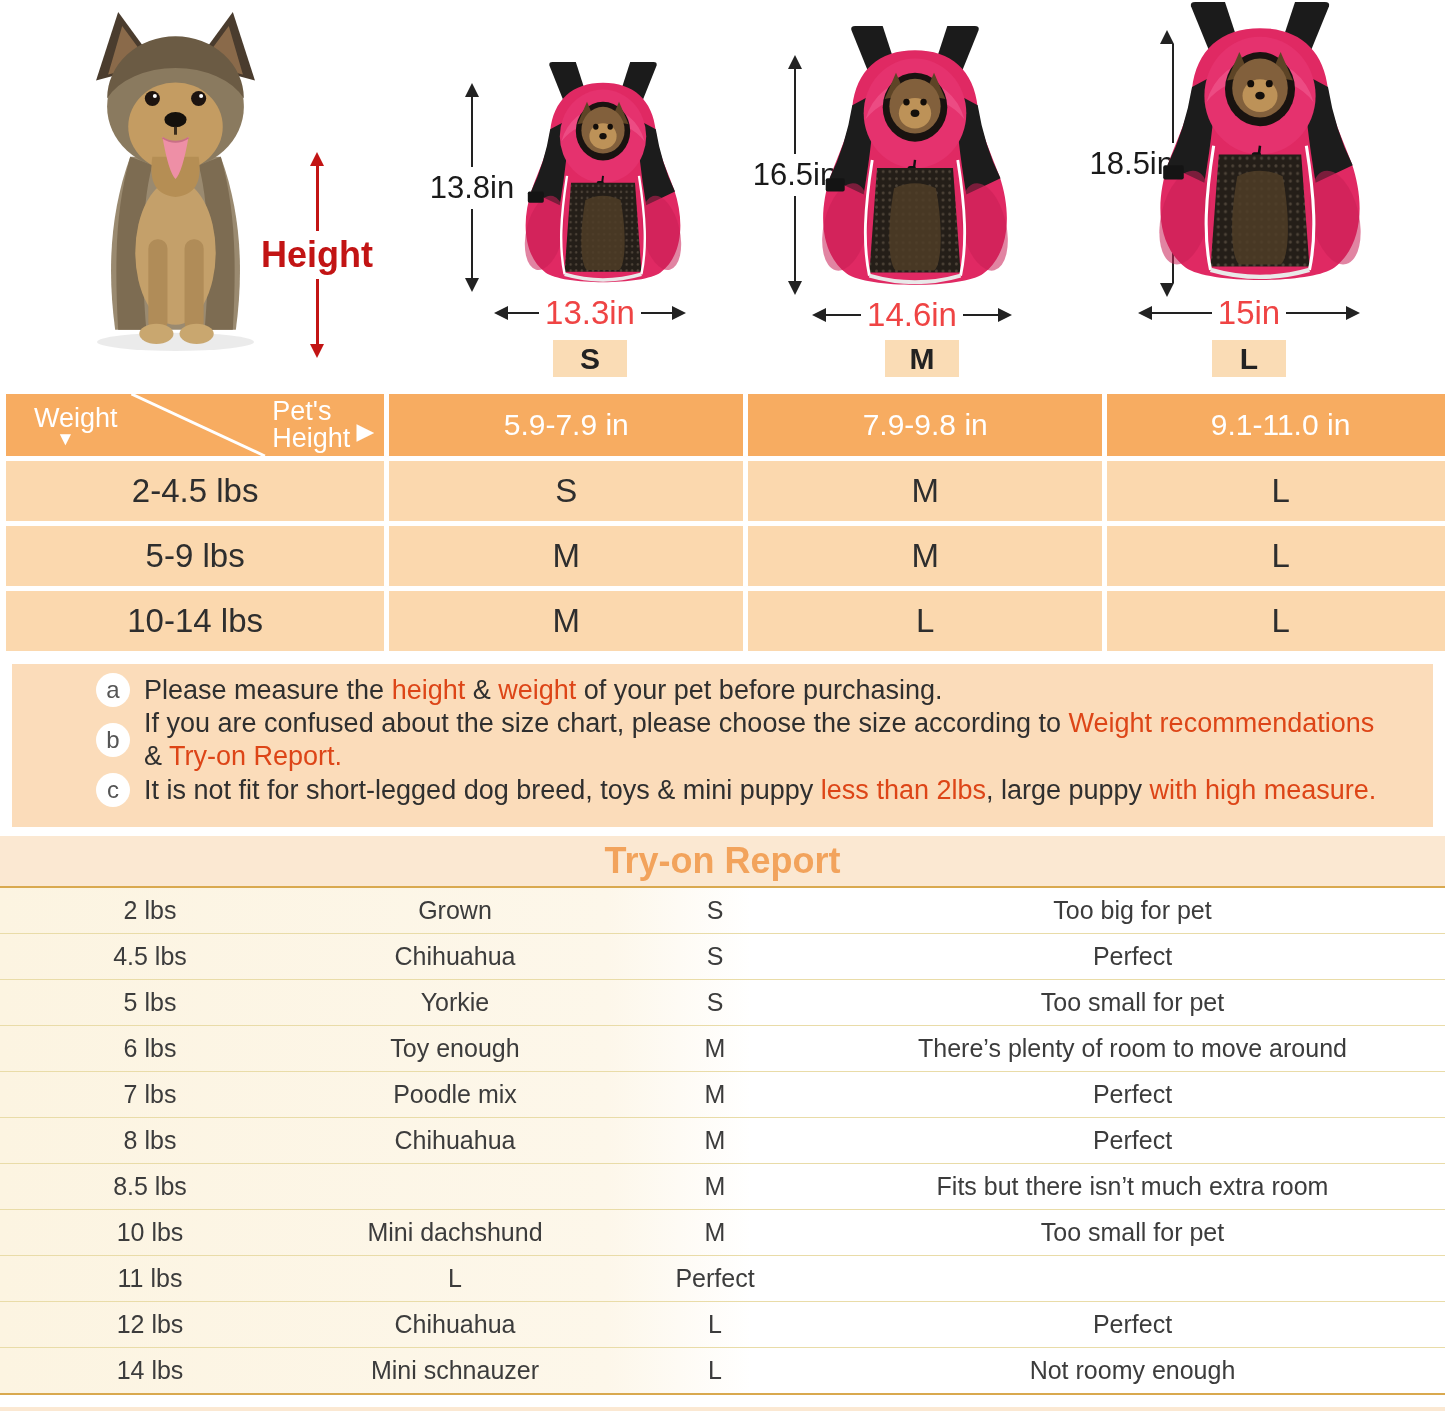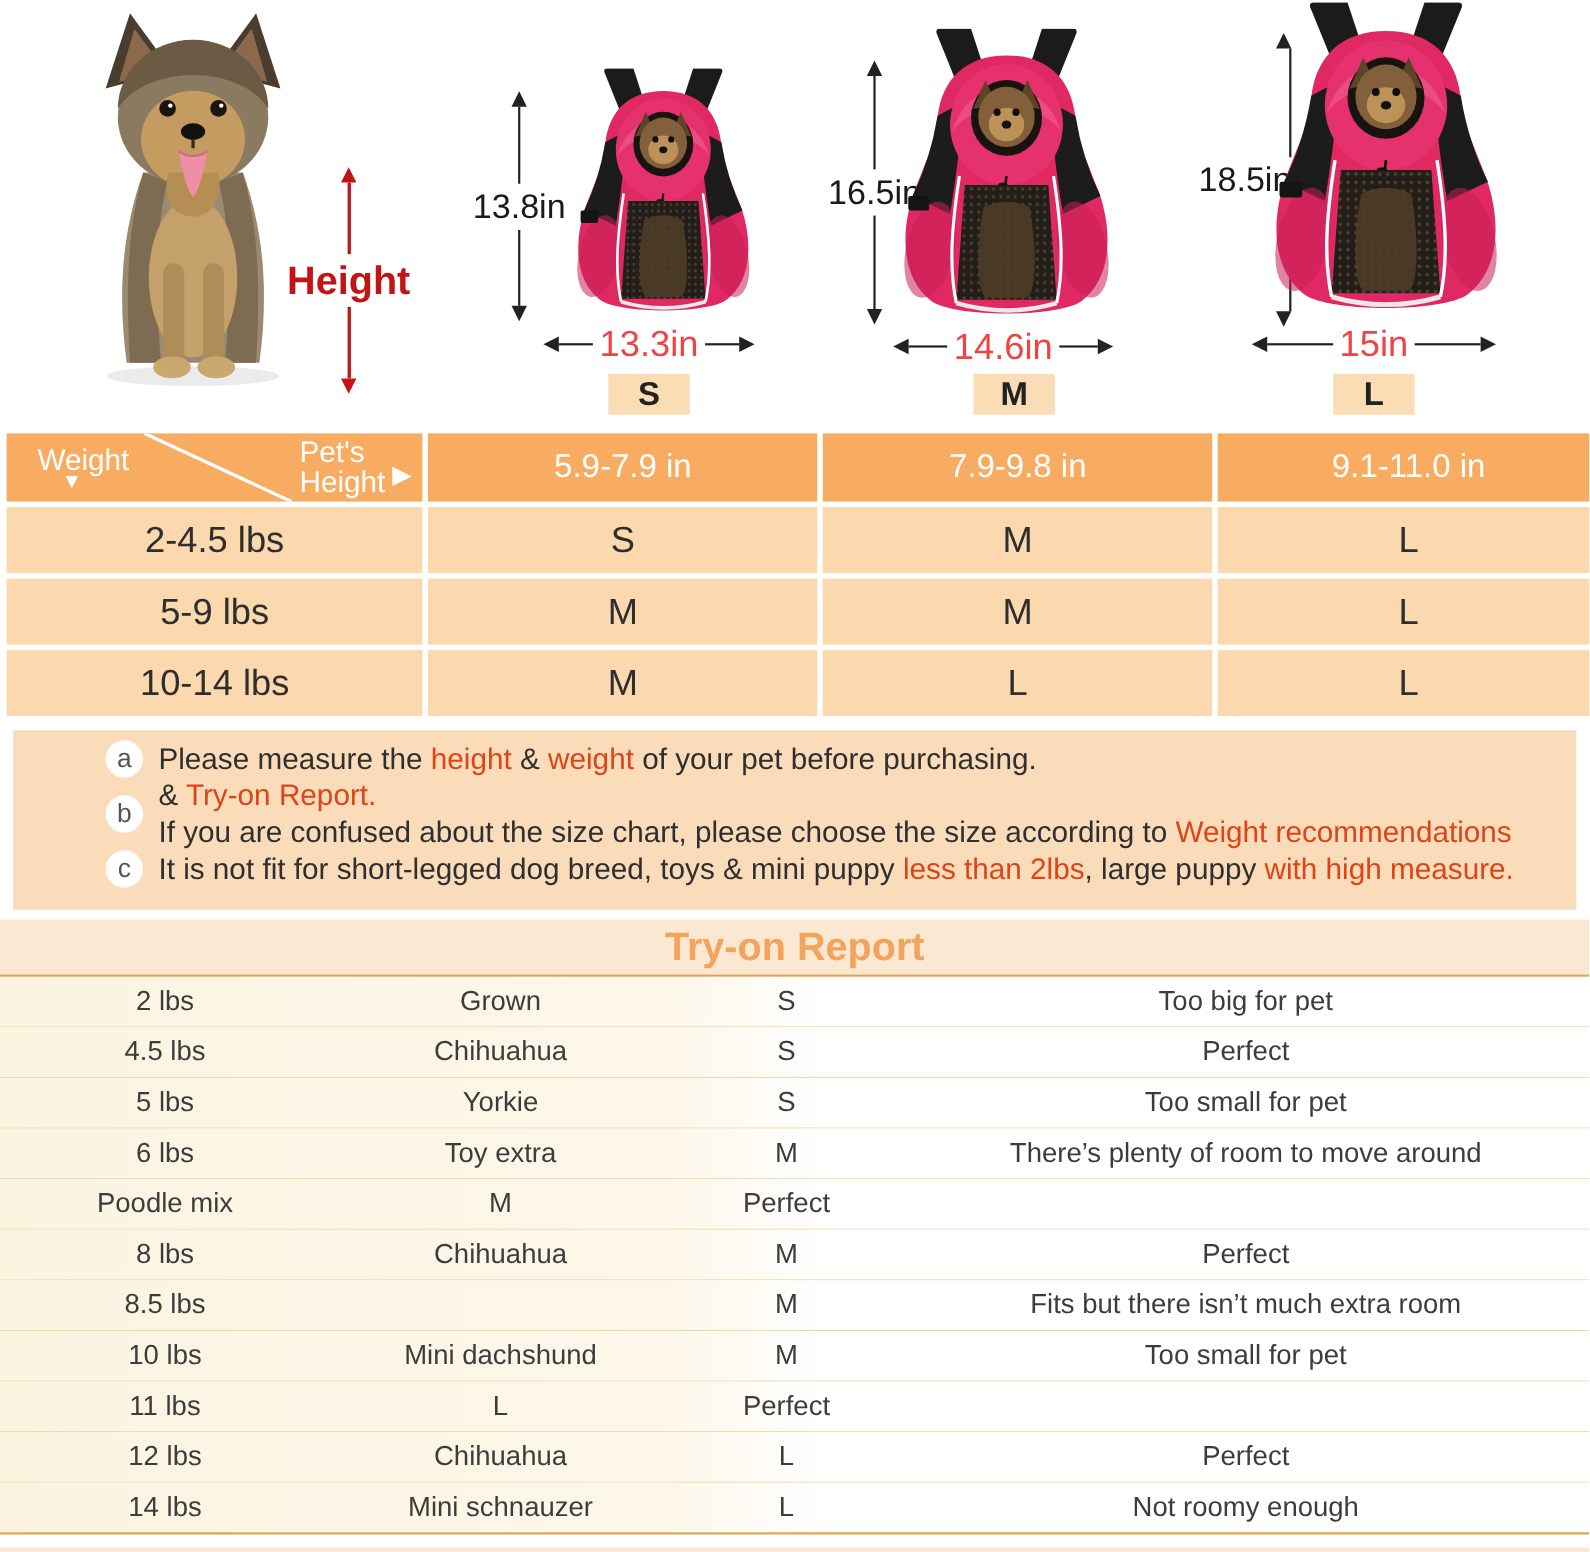--- a/index.html
+++ b/index.html
@@ -247,22 +247,22 @@
   <div class="notes">
     <div class="note na">
       <span class="ncirc">a</span>
       <div class="ntext">
         <span>Please measure the </span><span class="red">height</span><span> &amp; </span><span class="red">weight</span><span> of your pet before purchasing.</span>
       </div>
     </div>
     <div class="note nb">
       <span class="ncirc">b</span>
       <div class="ntext">
+        <div><span>If you are confused about the size chart, please choose the size according to </span><span class="red">Weight recommendations</span></div>
         <div><span>&amp; </span><span class="red">Try-on Report.</span></div>
-        <div><span>If you are confused about the size chart, please choose the size according to </span><span class="red">Weight recommendations</span></div>
       </div>
     </div>
     <div class="note nc">
       <span class="ncirc">c</span>
       <div class="ntext">
         <span>It is not fit for short-legged dog breed, toys &amp; mini puppy </span><span class="red">less than 2lbs</span><span>, large puppy </span><span class="red">with high measure.</span>
       </div>
     </div>
   </div>
 
@@ -284,25 +284,26 @@
       <span>Perfect</span>
     </div>
     <div class="trow">
       <span>5 lbs</span>
       <span>Yorkie</span>
       <span>S</span>
       <span>Too small for pet</span>
     </div>
     <div class="trow">
       <span>6 lbs</span>
-      <span>Toy extra</span>
+      <span>Toy enough</span>
       <span>M</span>
       <span>There’s plenty of room to move around</span>
     </div>
     <div class="trow">
+      <span>7 lbs</span>
       <span>Poodle mix</span>
       <span>M</span>
       <span>Perfect</span>
     </div>
     <div class="trow">
       <span>8 lbs</span>
       <span>Chihuahua</span>
       <span>M</span>
       <span>Perfect</span>
     </div>

